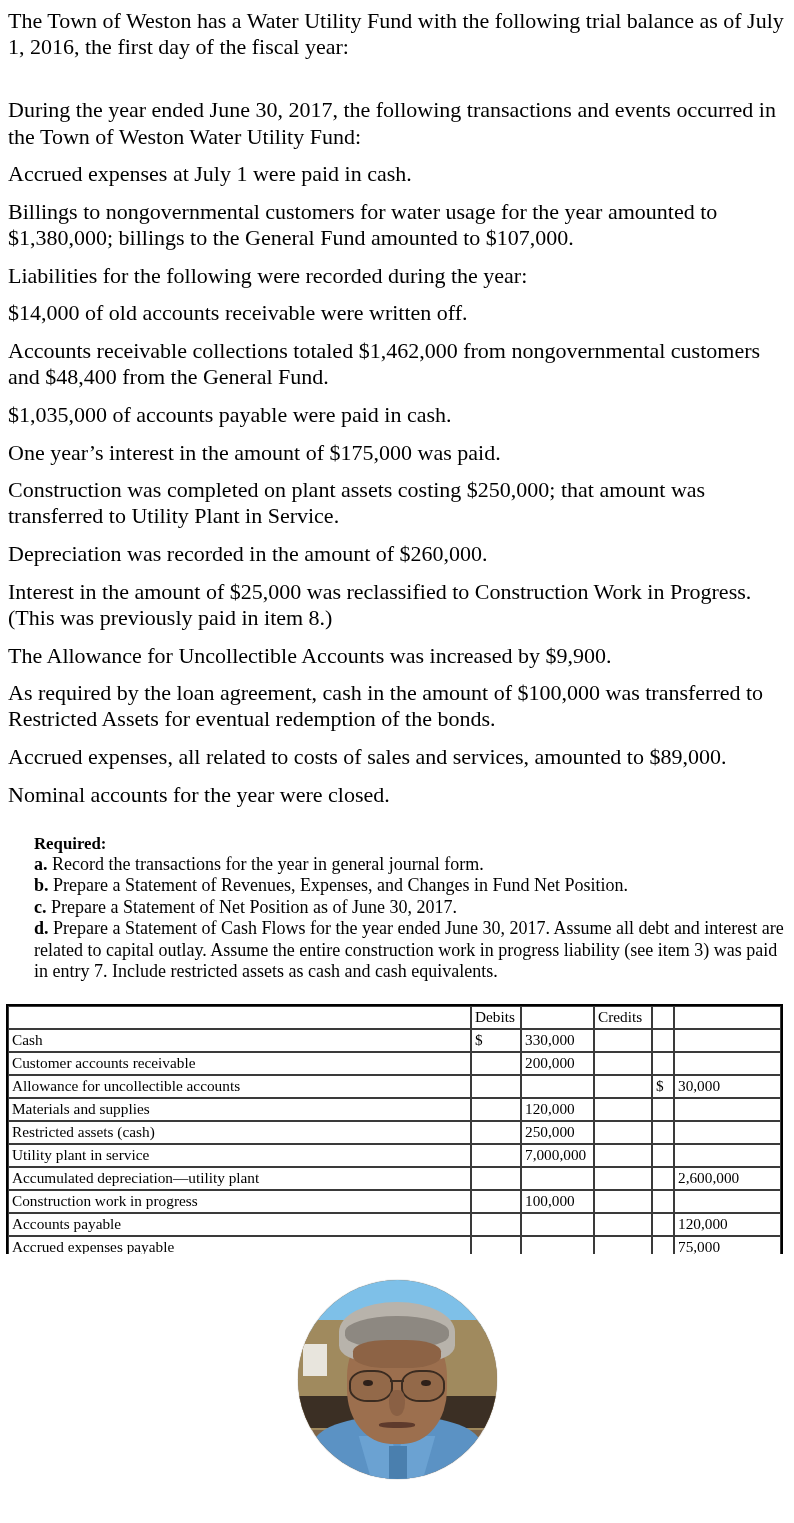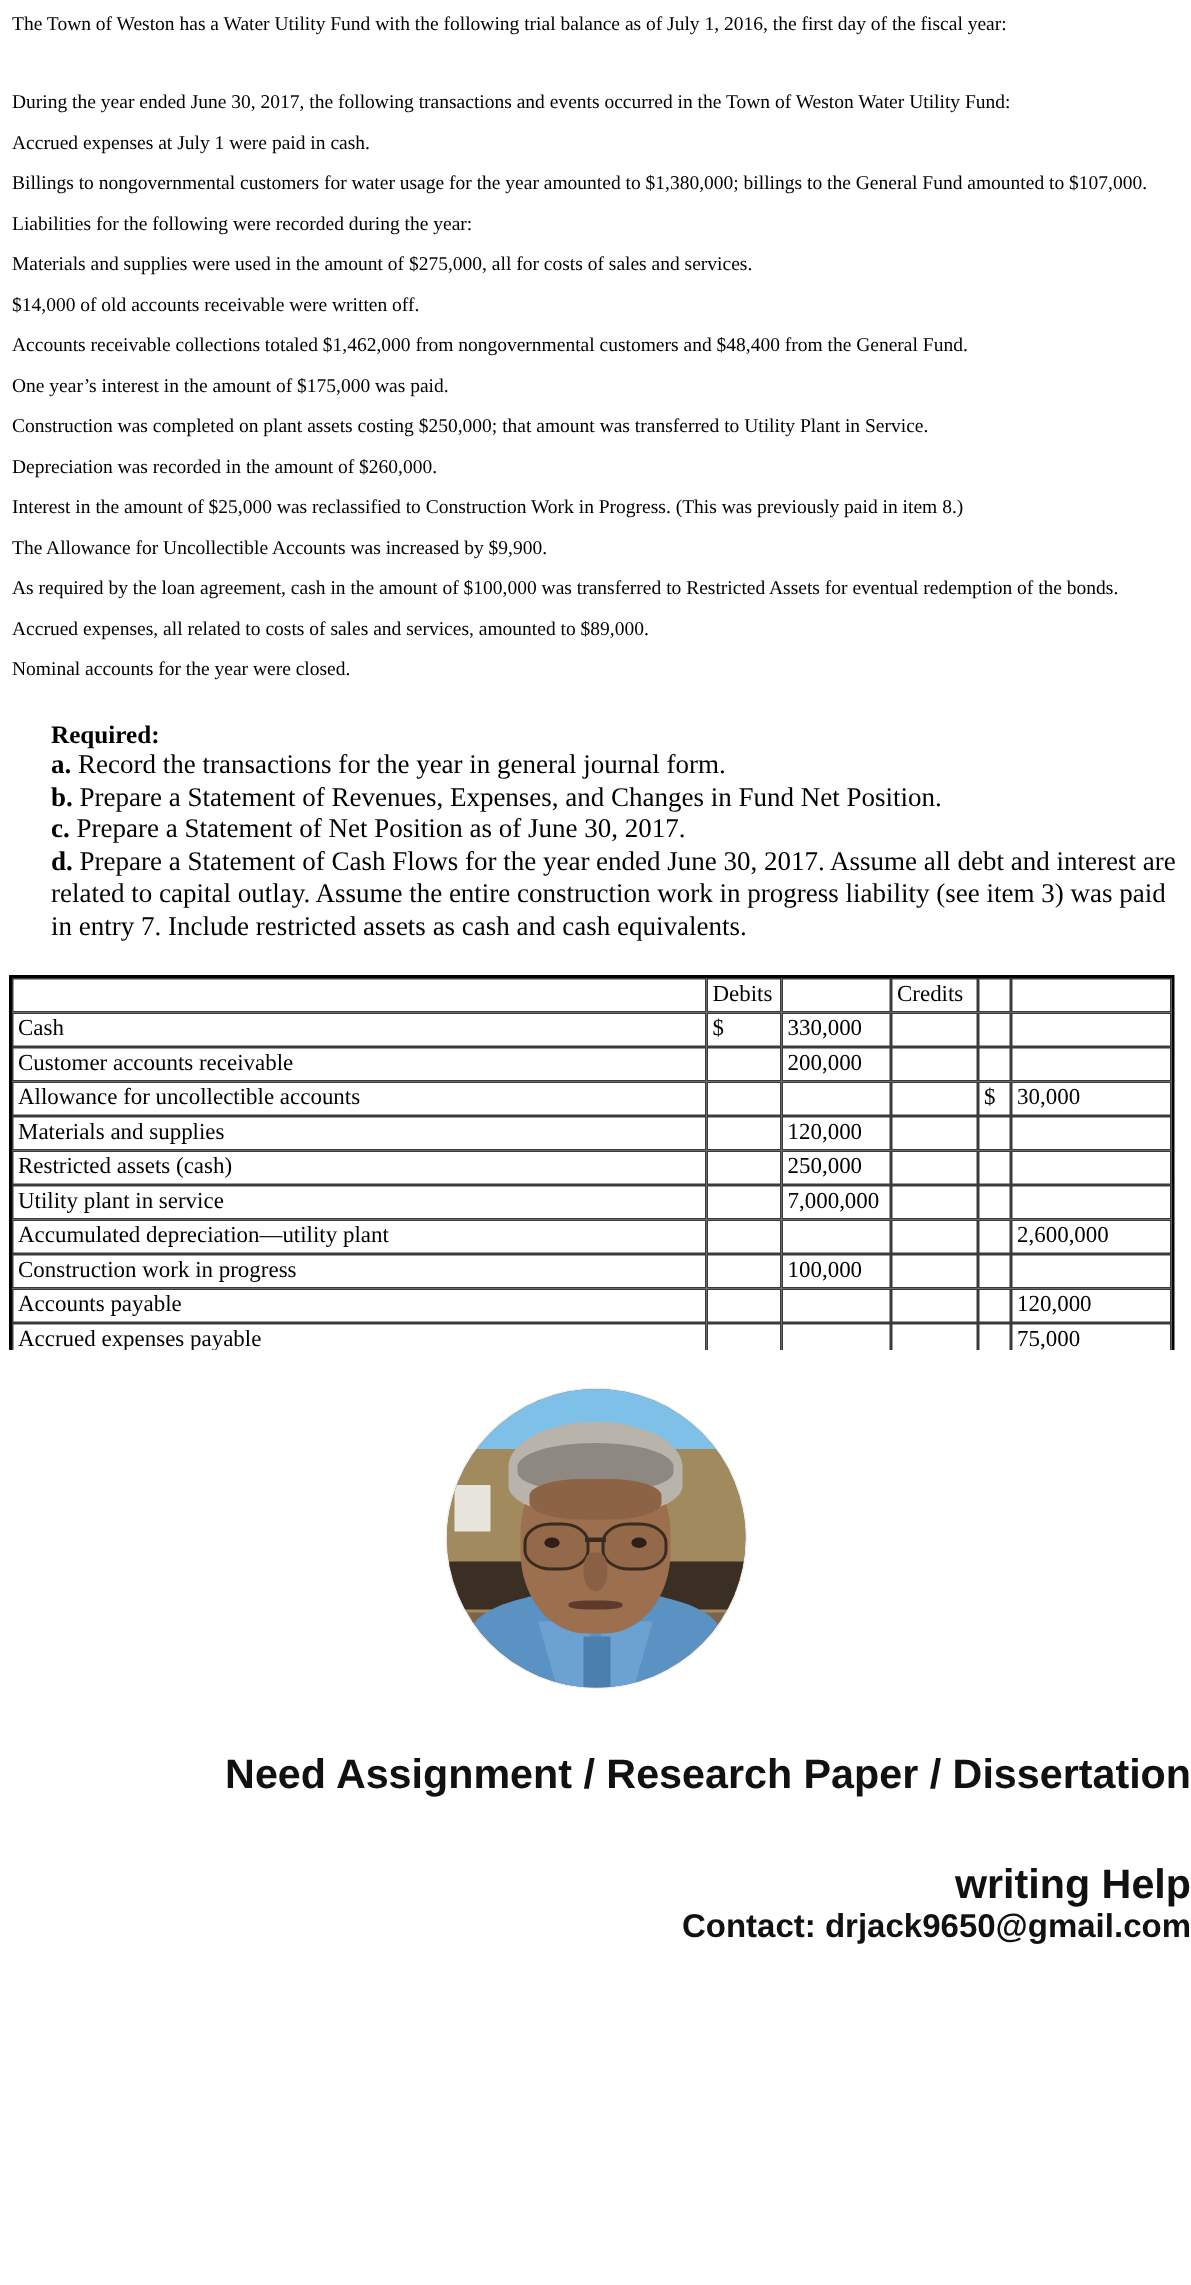--- a/index.html
+++ b/index.html
@@ -18,21 +18,21 @@
     box-sizing: border-box;
     padding: 0;
     position: relative;
   }
 
   
   .body-copy {
     padding: 0 9px 0 8px;
   }
   .para {
-    font-size: 13px;
+    font-size: 22px;
     line-height: 1.19;
     margin: 0 0 11.5px 0;
     text-align: left;
   }
   .para:first-child {
     margin-top: 8px;
   }
   .para.spacer {
     height: 14px;
     margin: 0 0 11.5px 0;
@@ -224,23 +224,23 @@
 
   <div class="body-copy">
 
     <p class="para">The Town of Weston has a Water Utility Fund with the following trial balance as of July 1, 2016, the first day of the fiscal year:</p>
     <p class="para spacer"></p>
     <p class="para">During the year ended June 30, 2017, the following transactions and events occurred in the Town of Weston Water Utility Fund:</p>
 
     <p class="para">Accrued expenses at July 1 were paid in cash.</p>
     <p class="para">Billings to nongovernmental customers for water usage for the year amounted to $1,380,000; billings to the General Fund amounted to $107,000.</p>
     <p class="para">Liabilities for the following were recorded during the year:</p>
-    <p class="para">Materials and supplies were used in the amount of $275,000, all for costs of sales and services.</p>
     <p class="para">$14,000 of old accounts receivable were written off.</p>
     <p class="para">Accounts receivable collections totaled $1,462,000 from nongovernmental customers and $48,400 from the General Fund.</p>
+    <p class="para">$1,035,000 of accounts payable were paid in cash.</p>
     <p class="para">One year’s interest in the amount of $175,000 was paid.</p>
     <p class="para">Construction was completed on plant assets costing $250,000; that amount was transferred to Utility Plant in Service.</p>
     <p class="para">Depreciation was recorded in the amount of $260,000.</p>
     <p class="para">Interest in the amount of $25,000 was reclassified to Construction Work in Progress. (This was previously paid in item 8.)</p>
     <p class="para">The Allowance for Uncollectible Accounts was increased by $9,900.</p>
     <p class="para">As required by the loan agreement, cash in the amount of $100,000 was transferred to Restricted Assets for eventual redemption of the bonds.</p>
     <p class="para">Accrued expenses, all related to costs of sales and services, amounted to $89,000.</p>
     <p class="para">Nominal accounts for the year were closed.</p>
   </div>
 

